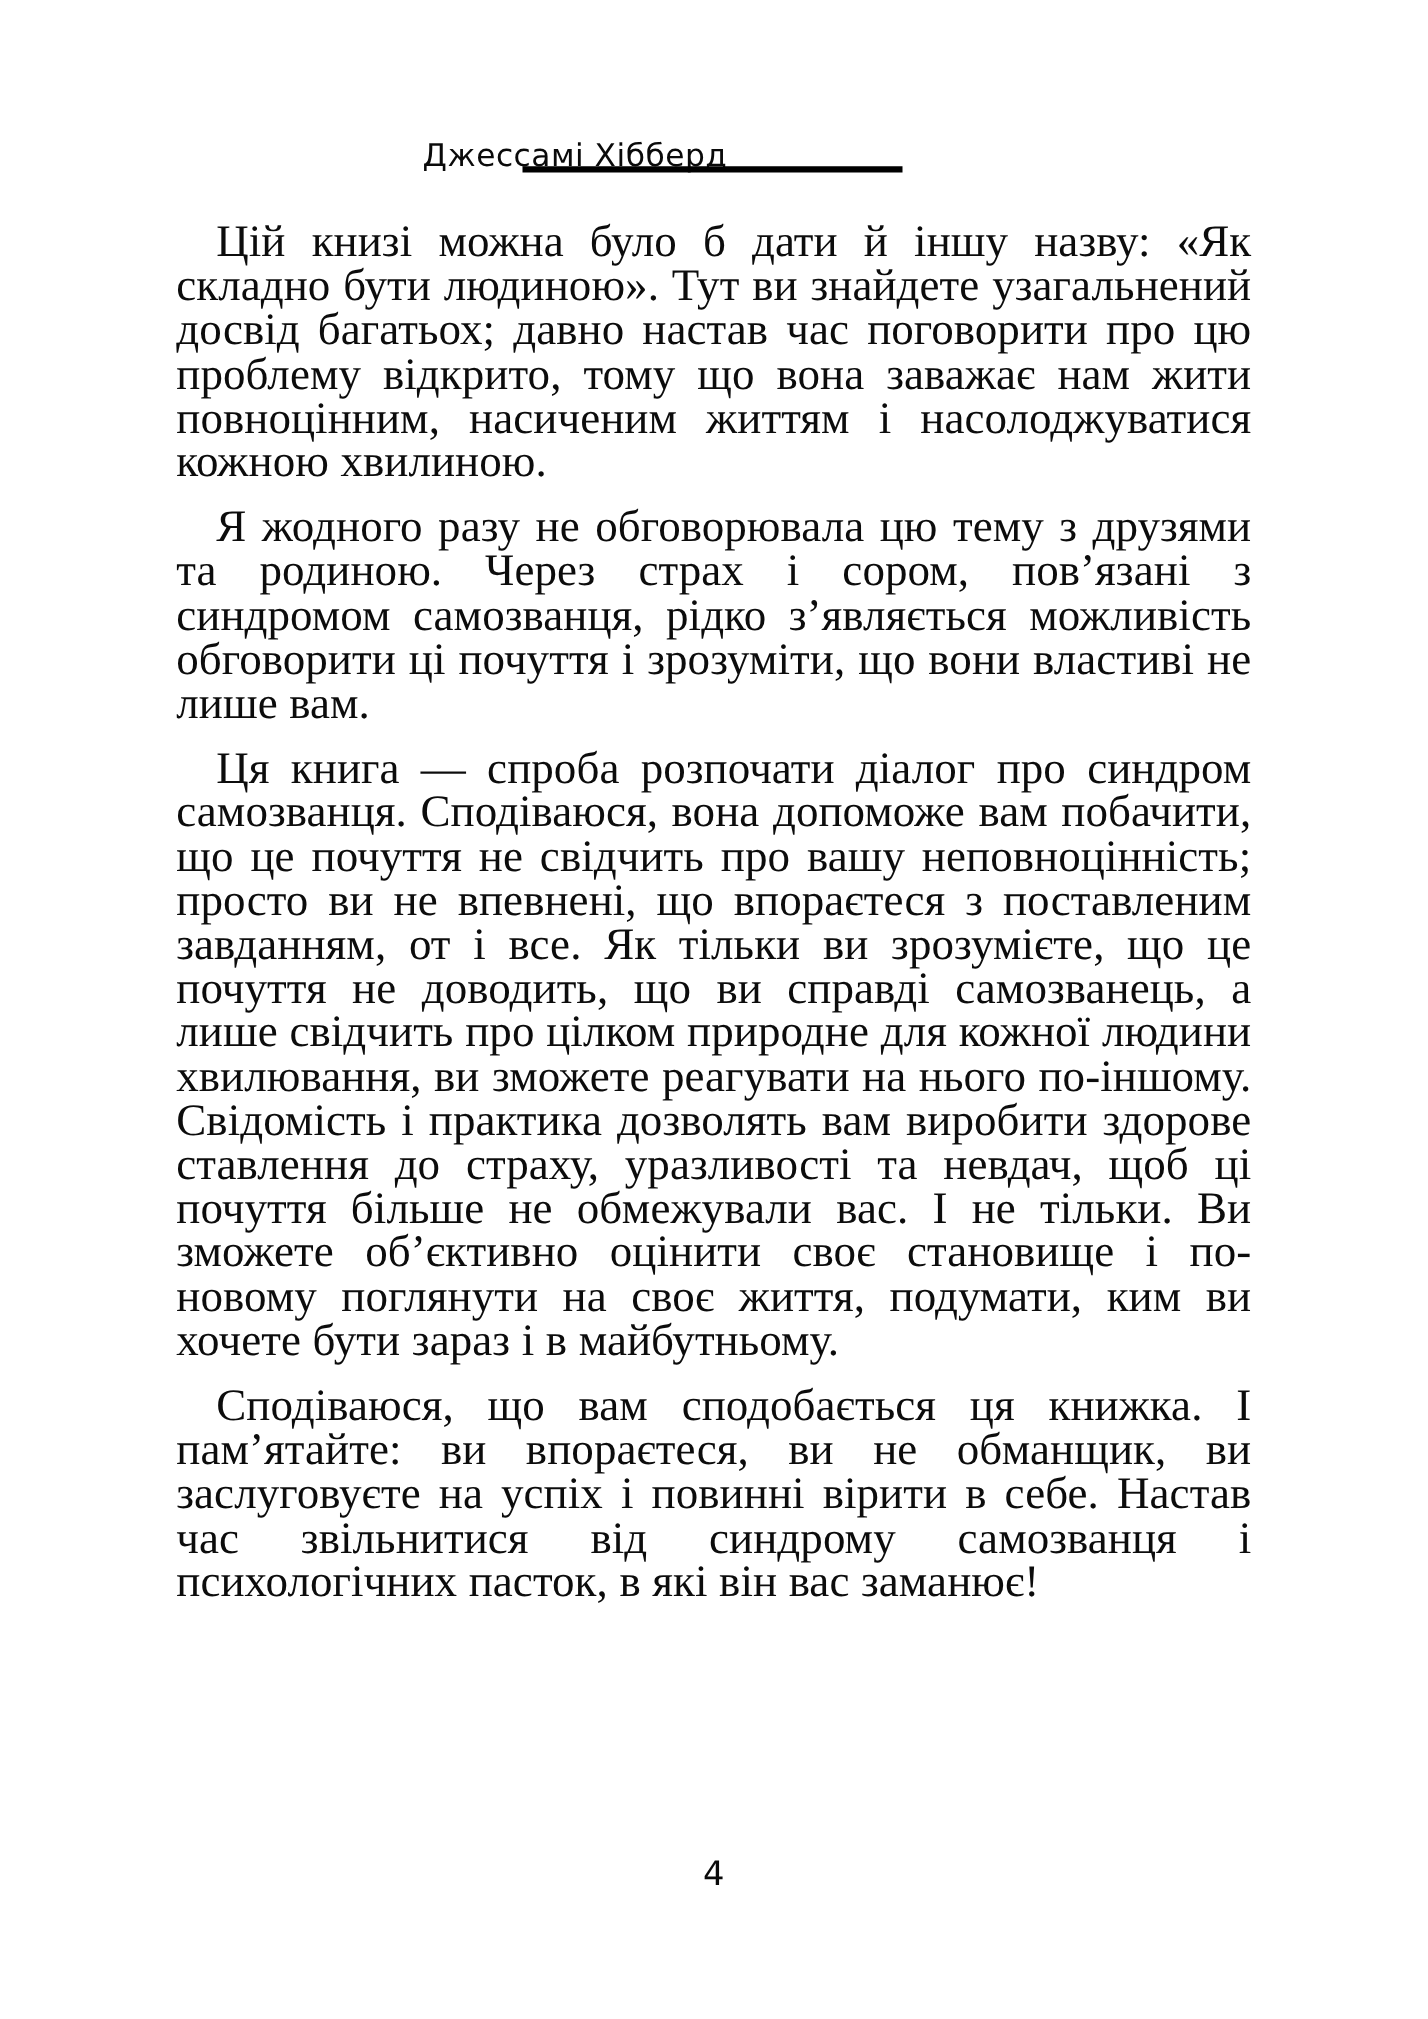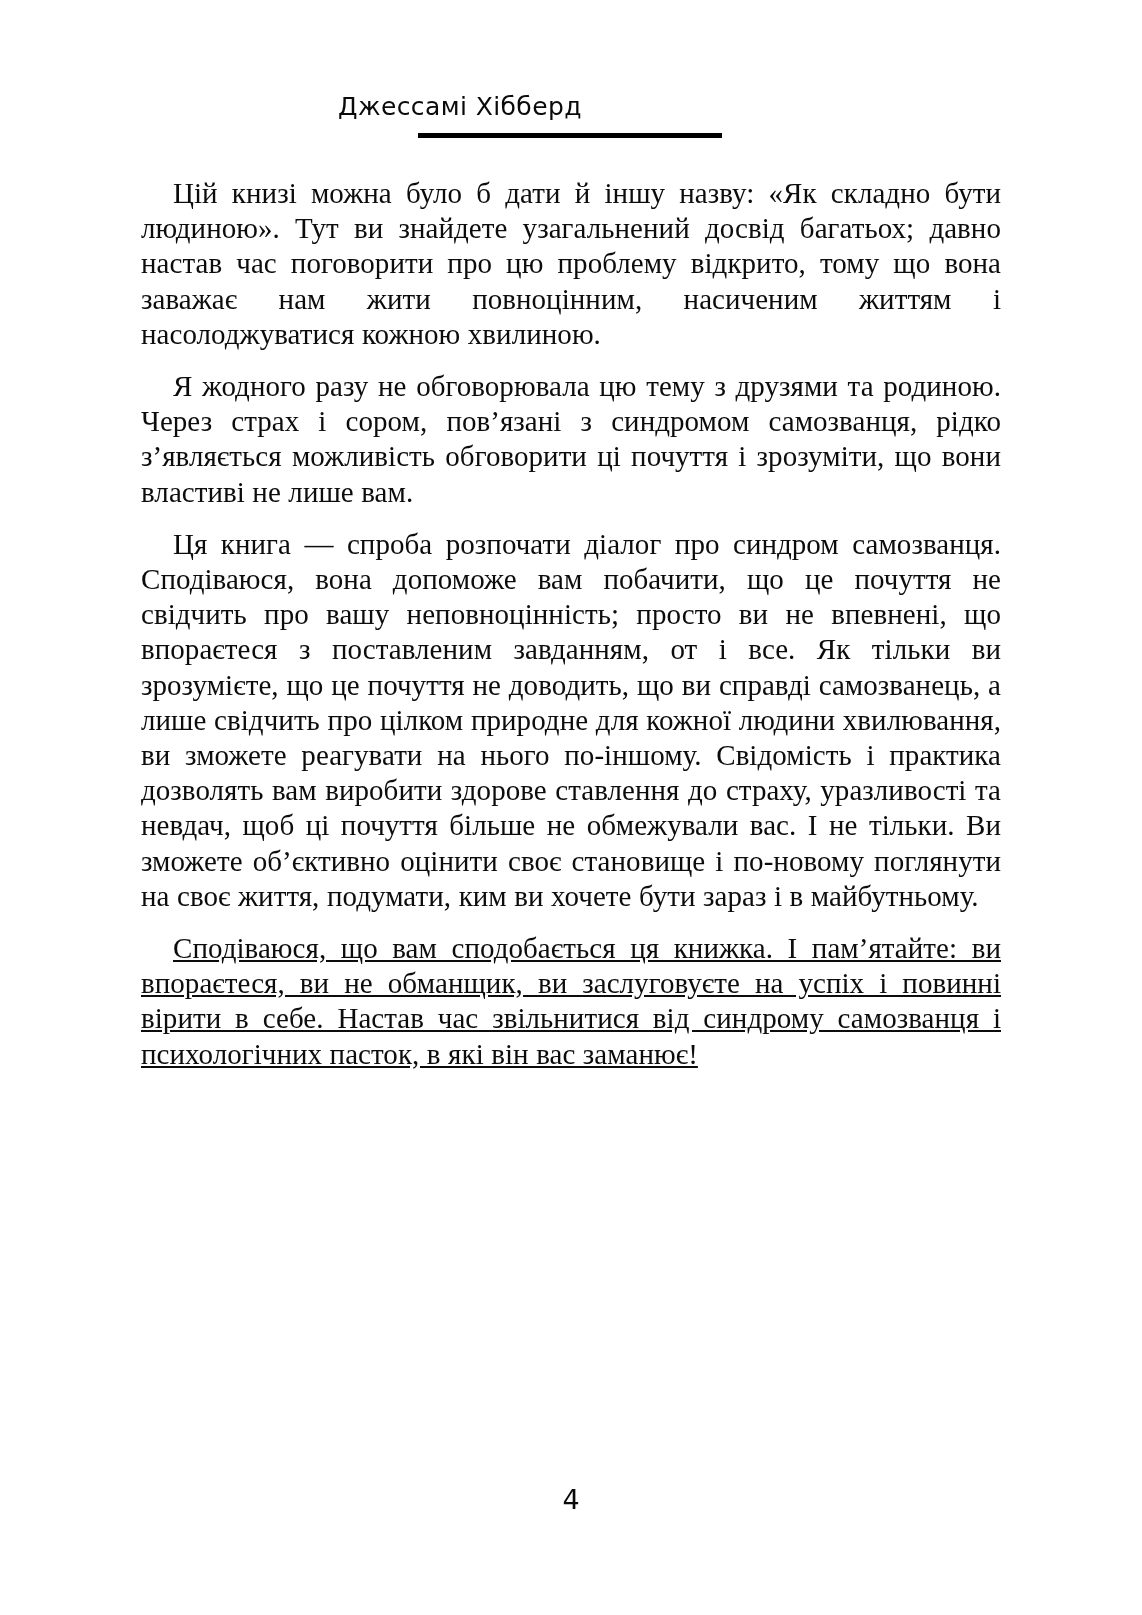--- a/index.html
+++ b/index.html
@@ -20,21 +20,21 @@
     position: absolute;
     inset: 0;
     width: 1142px;
     height: 1615px;
     background: #ffffff;
   }
 
   
   .running-head {
     position: absolute;
-    top: 92px;
+    top: 110px;
     left: 0;
     width: 920px;
     text-align: center;
   }
   .running-head-title {
     display: inline-block;
     font-family: "DejaVu Sans", "Liberation Sans", sans-serif;
     font-size: 25px;
     font-weight: 400;
     letter-spacing: 0.4px;
@@ -56,29 +56,29 @@
     position: absolute;
     top: 176px;
     left: 141px;
     width: 860px;
   }
   .para {
     margin: 0;
     text-align: justify;
     text-justify: inter-word;
     text-indent: 32px;
-    font-size: 29px;
+    font-size: 36px;
     line-height: 35.2px;
     letter-spacing: 0.05px;
     word-spacing: 0.2px;
     color: #0c0c0c;
     hyphens: manual;
   }
   .para + .para { margin-top: 17px; }
-  .para:last-child { text-align: justify; text-decoration: underline; }
+  .para:last-child { text-align: justify; }
   .para.last-line-natural { text-align-last: left; }
 
   
   .folio {
     position: absolute;
     top: 1484px;
     left: 0;
     width: 1142px;
     text-align: center;
   }

